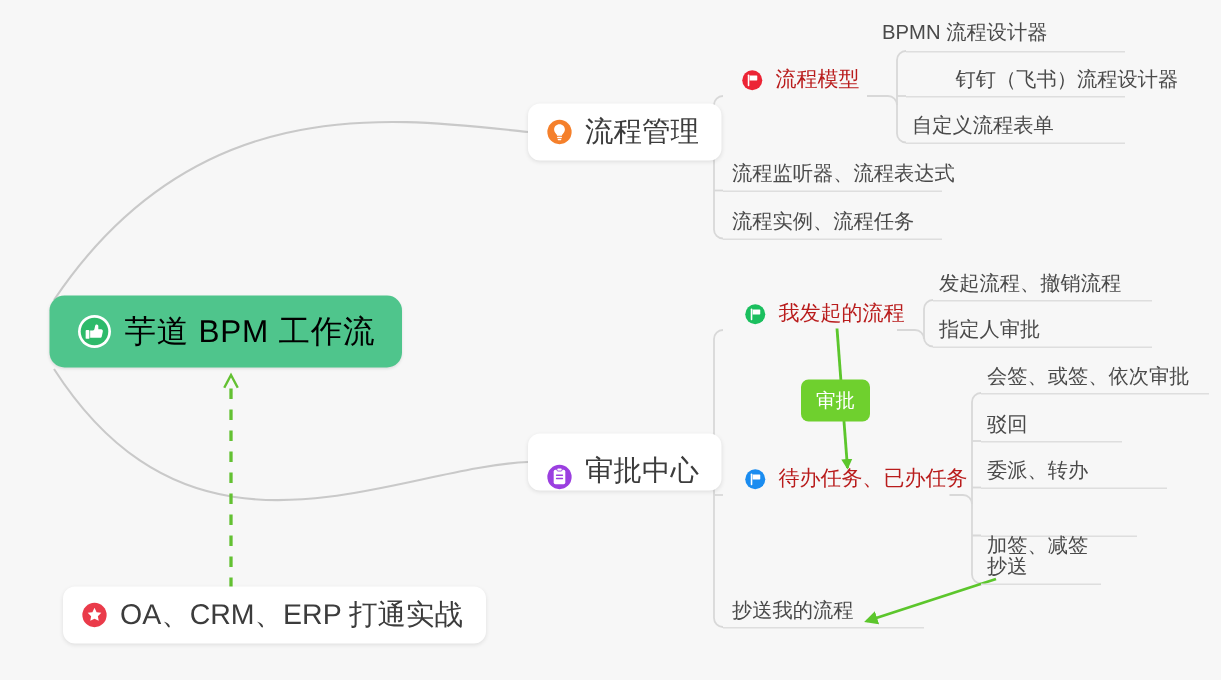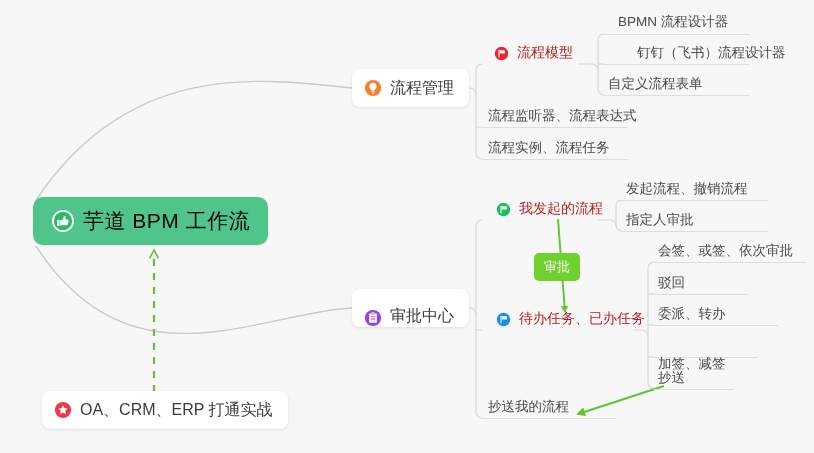--- a/index.html
+++ b/index.html
@@ -54,21 +54,21 @@
   }
 
   .card {
     background: #ffffff;
     border-radius: 8px;
     padding: 0 15px 0 12px;
     height: 38px;
     box-shadow: 0 1px 3px rgba(0,0,0,0.10);
   }
   .card .label {
-    font-size: 16px;
+    font-size: 19px;
     color: #3c3c3c;
   }
 
   .plain {
     height: 26px;
     padding: 0 2px;
     align-items: center;
   }
   .plain .label {
     font-size: 14px;
@@ -222,21 +222,21 @@
     <span class="ic ic-15">
       <svg viewBox="0 0 18 18">
         <circle cx="9" cy="9" r="8" fill="#ec2435"></circle>
         <rect x="5.4" y="4.4" width="1.25" height="9.4" rx="0.55" fill="#ffffff"></rect>
         <path d="M6.9 5.1 h5.6 a0.5 0.5 0 0 1 0.5 0.5 v3.0 a0.5 0.5 0 0 1 -0.5 0.5 h-5.6 z" fill="#ffffff"></path>
       </svg>
     </span>
     <span class="label">流程模型</span>
   </div>
 
-  <div class="node leaf" style="left:616px; top:9px;justify-content:flex-end;">
+  <div class="node leaf" style="left:586px; top:9px;justify-content:flex-end;">
     <span class="label">BPMN 流程设计器</span>
   </div>
   <div class="node leaf" style="left:635px; top:40px;">
     <span class="label">钉钉（飞书）流程设计器</span>
   </div>
   <div class="node leaf" style="left:606px; top:71px;">
     <span class="label">自定义流程表单</span>
   </div>
 
   <div class="node leaf" style="left:486px; top:103px;">

